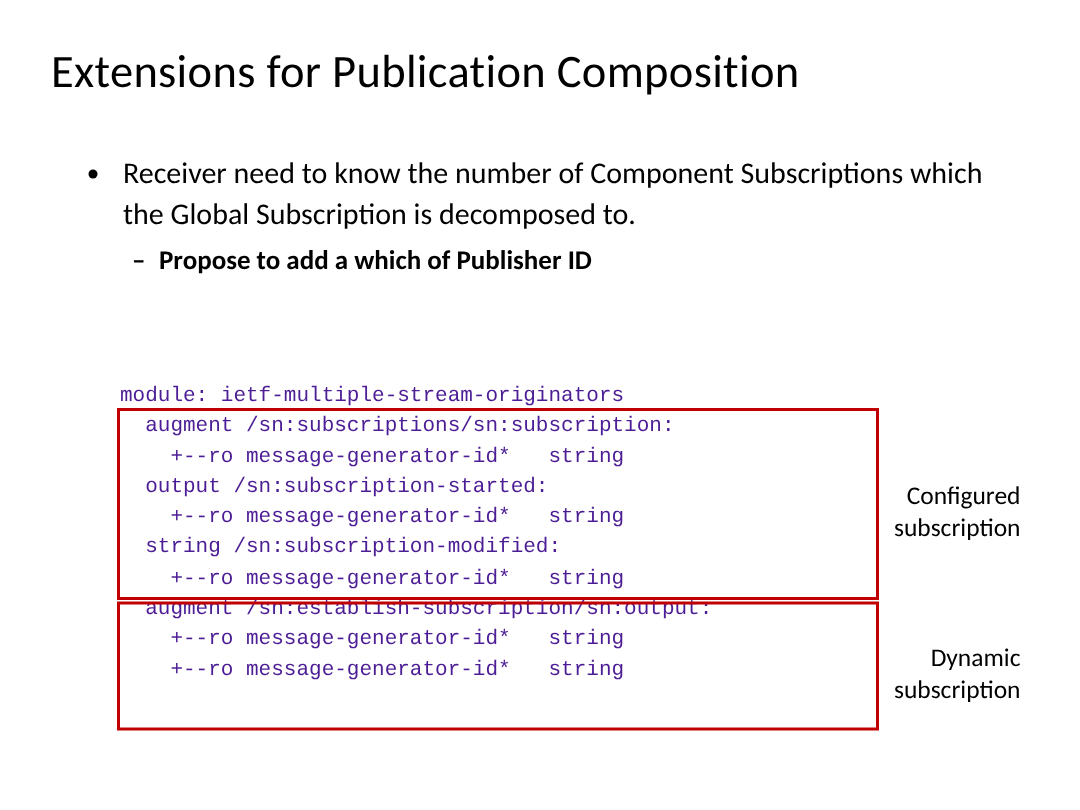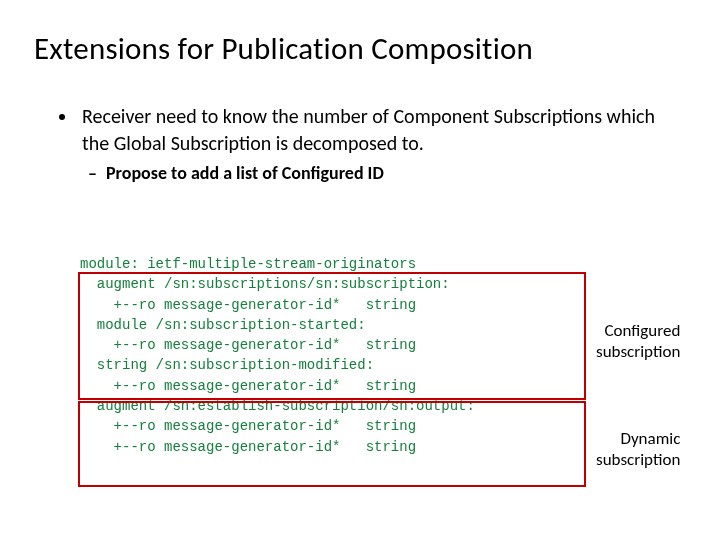--- a/index.html
+++ b/index.html
@@ -56,21 +56,21 @@
 
   .code-area {
     position: absolute;
     left: 80px;
     top: 254px;
     width: 504px;
   }
   .code-line {
     font-family: "Courier New", monospace;
     font-size: 14px;
-    color: #15803d;
+    color: #4c1d95;
     line-height: 1.45;
     white-space: pre;
     letter-spacing: 0px;
   }
 
   .box {
     position: absolute;
     border: 2px solid #c00000;
     box-sizing: border-box;
     background: transparent;
@@ -101,30 +101,30 @@
 <body>
 
 <div class="slide">
 
   <h1 class="title">Extensions for Publication Composition</h1>
 
   <ul class="outer">
     <li>
       <span>Receiver need to know the </span><span class="bold">number of Component Subscriptions</span><span> which the Global Subscription is decomposed to.</span>
       <ul class="inner">
-        <li>Propose to add a list of Configured ID</li>
+        <li>Propose to add a which of Publisher ID</li>
       </ul>
     </li>
   </ul>
 
   <div class="code-area">
     <div class="code-line">module: ietf-multiple-stream-originators</div>
     <div class="code-line">  augment /sn:subscriptions/sn:subscription:</div>
     <div class="code-line">    +--ro message-generator-id*   string</div>
-    <div class="code-line">  module /sn:subscription-started:</div>
+    <div class="code-line">  output /sn:subscription-started:</div>
     <div class="code-line">    +--ro message-generator-id*   string</div>
     <div class="code-line">  string /sn:subscription-modified:</div>
     <div class="code-line">    +--ro message-generator-id*   string</div>
     <div class="code-line">  augment /sn:establish-subscription/sn:output:</div>
     <div class="code-line">    +--ro message-generator-id*   string</div>
     <div class="code-line">    +--ro message-generator-id*   string</div>
   </div>
 
   <div class="box box-top"></div>
   <div class="box box-bottom"></div>

